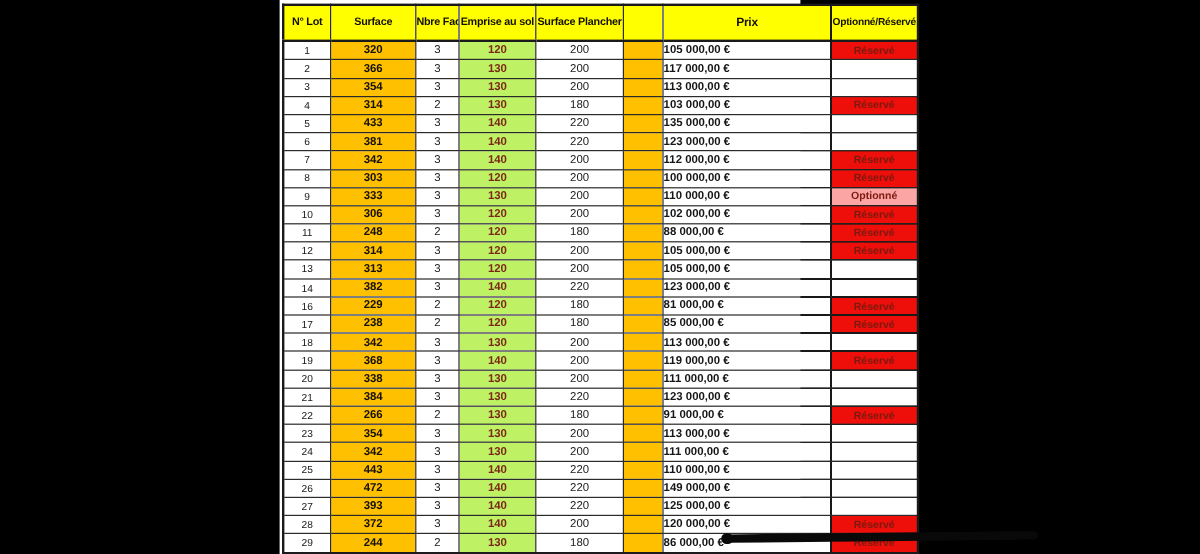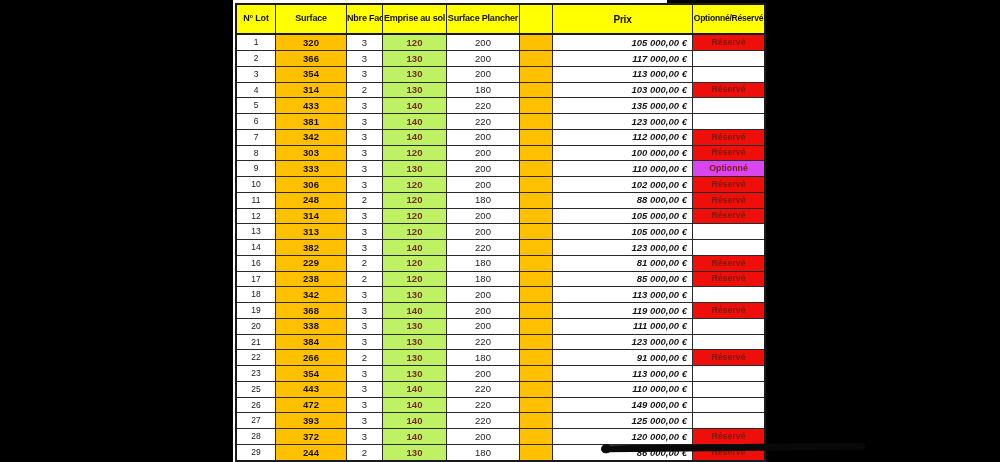--- a/index.html
+++ b/index.html
@@ -52,27 +52,27 @@
   .c0{width:38px}.c1{width:70px}.c2{width:35px}.c3{width:63px}
   .c4{width:72px}.c5{width:32px}.c6{width:139px}.c7{width:71px}
 
   .lots td.cell-lot{font-size:8.5px;color:#161616;}
   .lots td.cell-surface{background:#ffc000;font-weight:bold;color:#151008;}
   .lots td.cell-faces{color:#1c1c1c;}
   .lots td.cell-emprise{background:#bef264;color:#7b2817;font-weight:600;}
   .lots td.cell-plancher{color:#1c1c1c;}
   .lots td.cell-spacer{background:#ffc000;}
   .lots td.cell-prix{
-    font-style:italic;font-weight:bold;
-    text-align:right;padding-right:5px;
+    font-weight:bold;
+    text-align:left;padding-right:5px;
     color:#161616;
   }
   .lots td.cell-status{font-size:8.8px;font-weight:600;}
   .lots td.status-reserved{background:#ee0f0a;color:#7c1a10;}
-  .lots td.status-optioned{background:#d946ef;color:#7c1a10;}
+  .lots td.status-optioned{background:#fca5a5;color:#7c1a10;}
   .lots td.status-empty{background:#ffffff;}
 
   .marker{
     position:absolute;
     left:370px;top:444px;
     width:262px;height:7px;
     background:#090909;
     border-radius:4px;
     transform:rotate(-0.6deg);
   }
@@ -315,20 +315,30 @@
           <td class="c0 cell-lot">23</td>
           <td class="c1 cell-surface">354</td>
           <td class="c2 cell-faces">3</td>
           <td class="c3 cell-emprise">130</td>
           <td class="c4 cell-plancher">200</td>
           <td class="c5 cell-spacer"></td>
           <td class="c6 cell-prix">113 000,00 €</td>
           <td class="c7 cell-status status-empty"></td>
         </tr>
         <tr>
+          <td class="c0 cell-lot">24</td>
+          <td class="c1 cell-surface">342</td>
+          <td class="c2 cell-faces">3</td>
+          <td class="c3 cell-emprise">130</td>
+          <td class="c4 cell-plancher">200</td>
+          <td class="c5 cell-spacer"></td>
+          <td class="c6 cell-prix">111 000,00 €</td>
+          <td class="c7 cell-status status-empty"></td>
+        </tr>
+        <tr>
           <td class="c0 cell-lot">25</td>
           <td class="c1 cell-surface">443</td>
           <td class="c2 cell-faces">3</td>
           <td class="c3 cell-emprise">140</td>
           <td class="c4 cell-plancher">220</td>
           <td class="c5 cell-spacer"></td>
           <td class="c6 cell-prix">110 000,00 €</td>
           <td class="c7 cell-status status-empty"></td>
         </tr>
         <tr>

